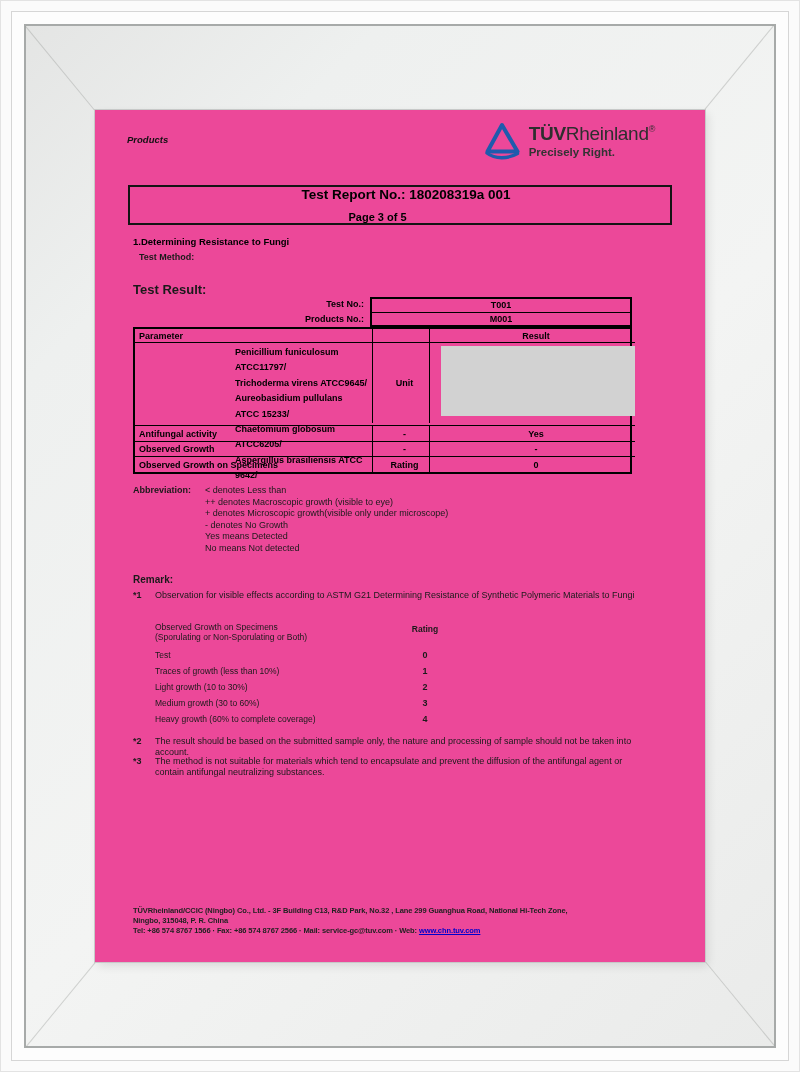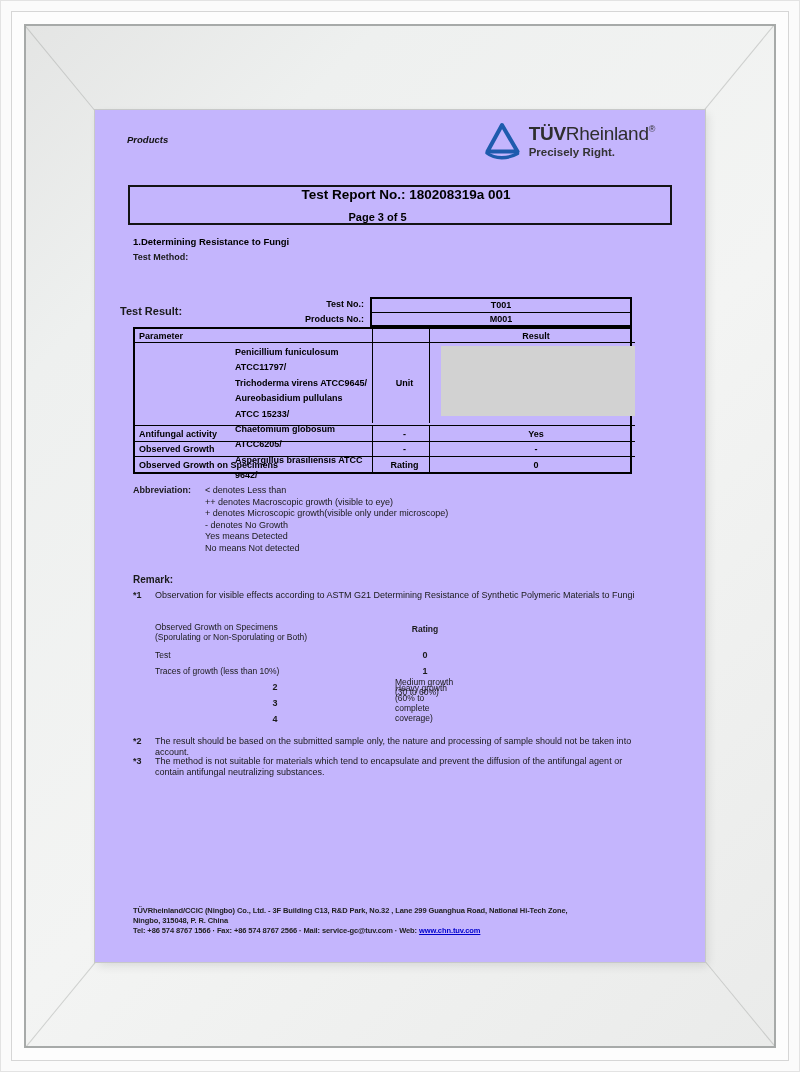--- a/index.html
+++ b/index.html
@@ -11,43 +11,43 @@
   .frame-line1{position:absolute;inset:11px;border:1px solid #d6d6d6;background:#fdfdfd;}
   .frame-line2{position:absolute;inset:24px;border:2px solid #a7aaa9;}
   .mat{position:absolute;inset:26px;
        background:linear-gradient(135deg,#e4e5e4 0%,#eef0ef 20%,#f3f4f3 55%,#eaebea 100%);}
   .bevel{position:absolute;width:109px;height:1px;background:rgba(150,152,151,.38);transform-origin:0 0;}
   .bevel.tl{left:26px;top:26px;transform:rotate(50.6deg);}
   .bevel.tr{left:774px;top:26px;transform:rotate(129.4deg);}
   .bevel.bl{left:26px;top:1046px;transform:rotate(-50.6deg);}
   .bevel.br{left:774px;top:1046px;transform:rotate(-129.4deg);}
   
-  .paper{position:absolute;left:95px;top:110px;width:610px;height:852px;background:#c4b5fd;
+  .paper{position:absolute;left:95px;top:110px;width:610px;height:852px;background:#ec4899;
          box-shadow:0 0 0 1px #c7c9c8, 3px 4px 9px rgba(0,0,0,.10);}
   .abs{position:absolute;}
   
   .products{left:32px;top:24px;font-size:9.5px;font-weight:700;font-style:italic;color:#111;}
   .logo{top:8px;right:50px;display:flex;align-items:flex-start;}
   .logo svg{display:block;margin-top:4px;}
   .logo-text{margin-left:9px;}
   .brand{font-size:19px;color:#2e2e2e;letter-spacing:-.3px;line-height:22px;white-space:nowrap;}
   .brand b{font-weight:700;}
   .brand sup{font-size:9px;vertical-align:8px;}
   .tagline{font-size:11.5px;font-weight:600;color:#333;margin-top:1px;}
   
   .report-box{left:33px;top:75px;width:540px;height:36px;border:2px solid #141414;
               display:flex;align-items:center;flex-direction:column;}
   .report-title{font-size:13.5px;font-weight:700;color:#000;padding-left:12px;flex:1;}
   .page-ind{font-size:11px;font-weight:700;color:#000;margin-right:45px;}
   
   .h-section{left:38px;top:126px;font-size:9.5px;font-weight:700;color:#000;}
-  .tm-row{left:38px;top:142px;display:flex;width:540px;}
+  .tm-row{left:44px;top:142px;display:flex;width:540px;}
   .tm-label{width:72px;font-size:9px;font-weight:700;flex:none;}
   .tm-text{font-size:9px;line-height:11.5px;width:430px;}
-  .tr-label{left:25px;top:172px;font-size:11px;font-weight:700;margin-top:23px;}
+  .tr-label{left:38px;top:172px;font-size:13px;font-weight:700;}
   
   .tablewrap{left:38px;top:187px;width:499px;font-size:9px;font-weight:700;color:#000;}
   .toprows{display:grid;grid-template-columns:237px 1fr;}
   .tb-lab{text-align:right;padding-right:6px;line-height:15px;height:15px;}
   .tb-val{text-align:center;line-height:13px;height:13px;
           border-left:2px solid #000;border-right:2px solid #000;}
   .tb-val.first{border-top:2px solid #000;}
   .tb-val.second{border-top:1px solid #000;border-bottom:2px solid #000;height:12px;line-height:12px;}
   .maintable{display:grid;grid-template-columns:237px 57px 1fr;border:2px solid #000;}
   .cell{padding:0 4px;display:flex;align-items:center;}
@@ -186,20 +186,21 @@
     <div class="abs rating">
       <div class="hd">
         <div>Observed Growth on Specimens</div>
         <div>(Sporulating or Non-Sporulating or Both)</div>
       </div>
       <div class="hd hd2">Rating</div>
       <div class="rlab">Test</div>
       <div class="rval">0</div>
       <div class="rlab">Traces of growth (less than 10%)</div>
       <div class="rval">1</div>
+      <div class="rlab">Light growth (10 to 30%)</div>
       <div class="rval">2</div>
       <div class="rlab">Medium growth (30 to 60%)</div>
       <div class="rval">3</div>
       <div class="rlab">Heavy growth (60% to complete coverage)</div>
       <div class="rval">4</div>
     </div>
 
     <div class="abs ritem r2">
       <span class="num">*2</span>
       <span class="txt">The result should be based on the submitted sample only, the nature and processing of sample should not be taken into account.</span>

